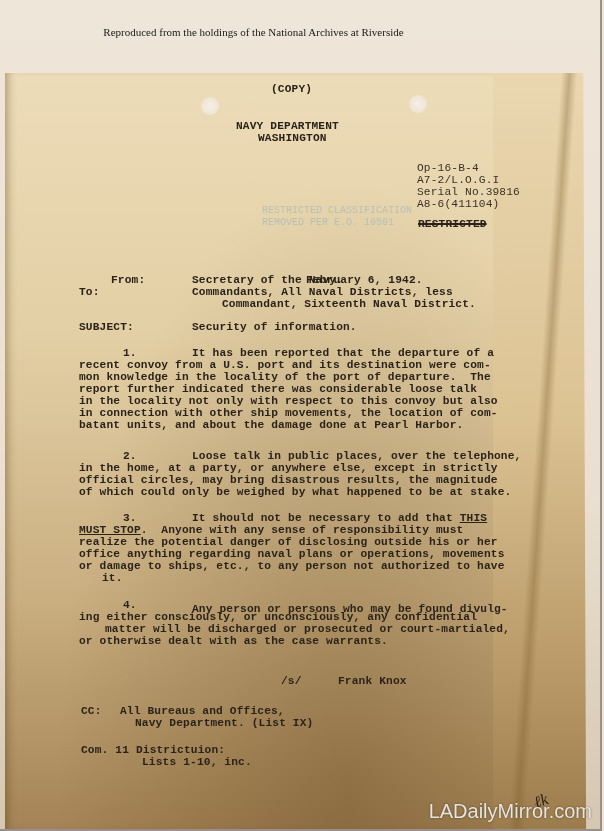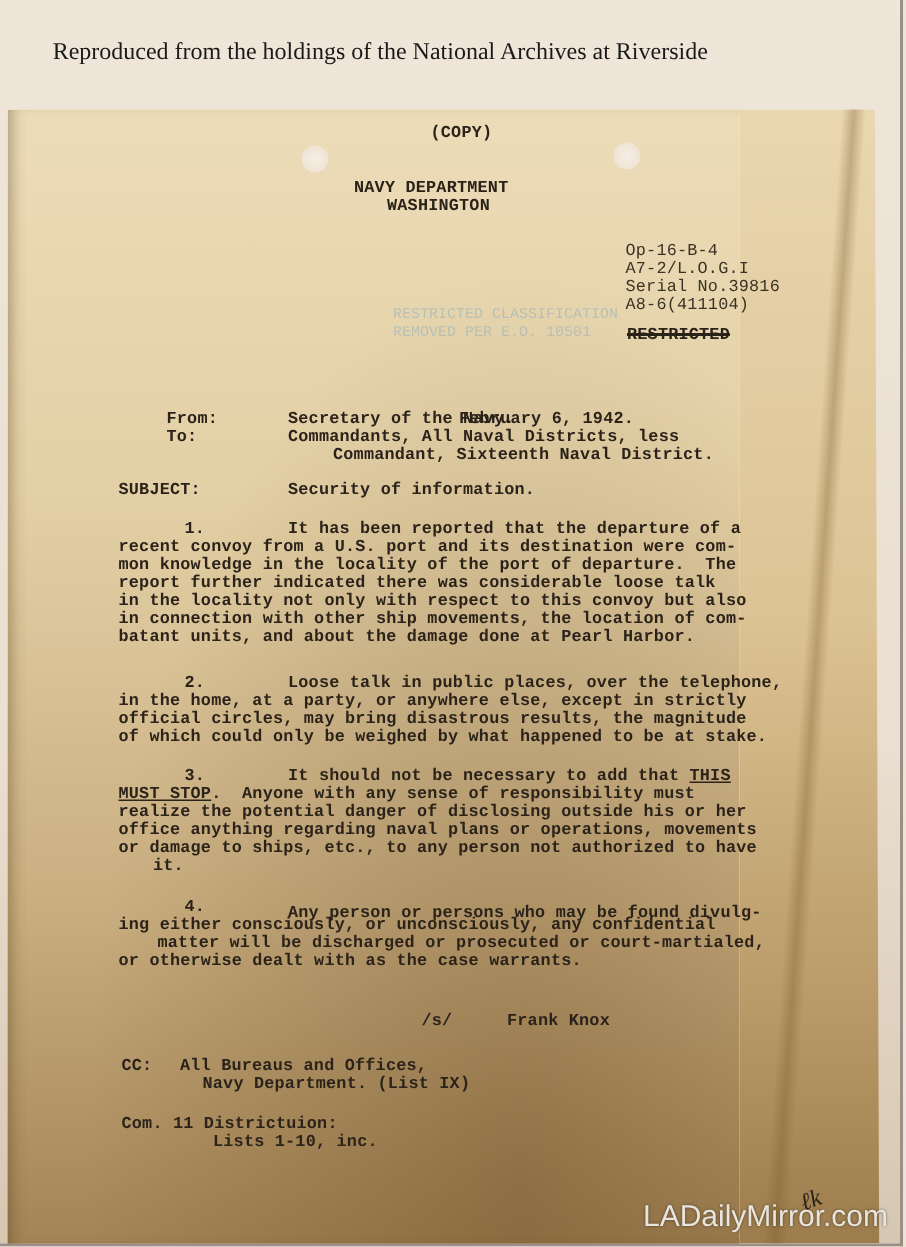--- a/index.html
+++ b/index.html
@@ -22,21 +22,21 @@
     border-right: 2px solid #9a9088;
     border-bottom: 2px solid #9a9088;
   }
   .archive-note {
     position: absolute;
     top: 26px;
     left: 0;
     width: 507px;
     text-align: center;
     font-family: "Liberation Serif", "DejaVu Serif", serif;
-    font-size: 16px;
+    font-size: 11px;
     color: #1a1a1a;
   }
   .paper {
     position: absolute;
     left: 5px;
     top: 73px;
     width: 488px;
     height: 756px;
     background:
       radial-gradient(ellipse at 70% 95%, rgba(90,60,20,0.35) 0%, rgba(90,60,20,0) 60%),
@@ -118,38 +118,38 @@
 <div class="backing"></div>
 <div class="archive-note">Reproduced from the holdings of the National Archives at Riverside</div>
 
 <div class="paper"></div>
 <div class="paper-fold"></div>
 <div class="fold-crease"></div>
 
 <div class="hole" style="left:201px; top:97px;"></div>
 <div class="hole" style="left:409px; top:95px;"></div>
 
-<div class="t" style="left:271px; top:83px;margin-left:16px;">(COPY)</div>
+<div class="t" style="left:271px; top:83px;">(COPY)</div>
 <div class="t" style="left:236px; top:120px;">NAVY DEPARTMENT</div>
 <div class="t" style="left:258px; top:132px;">WASHINGTON</div>
 
 <div class="t light" style="left:417px; top:162px;">Op-16-B-4</div>
 <div class="t light" style="left:417px; top:174px;">A7-2/L.O.G.I</div>
 <div class="t light" style="left:417px; top:186px;">Serial No.39816</div>
 <div class="t light" style="left:417px; top:198px;">A8-6(411104)</div>
 
 <div class="stamp" style="left:262px; top:204px;">RESTRICTED CLASSIFICATION</div>
 <div class="stamp" style="left:262px; top:216px;">REMOVED PER E.O. 10501</div>
 <div class="t strike" style="left:418px; top:218px;">RESTRICTED</div>
 
 <div class="t" style="left:306px; top:245px;margin-top:29px;">February 6, 1942.</div>
 
 <div class="t" style="left:79px; top:274px;padding-left:32px;">From:</div>
 <div class="t" style="left:192px; top:274px;">Secretary of the Navy.</div>
-<div class="t" style="left:79px; top:286px;margin-left:32px;">To:</div>
+<div class="t" style="left:79px; top:286px;">To:</div>
 <div class="t" style="left:192px; top:286px;">Commandants, All Naval Districts, less</div>
 <div class="t" style="left:222px; top:298px;">Commandant, Sixteenth Naval District.</div>
 <div class="t" style="left:79px; top:321px;">SUBJECT:</div>
 <div class="t" style="left:192px; top:321px;">Security of information.</div>
 
 <div class="t" style="left:123px; top:347px;">1.</div>
 <div class="t" style="left:192px; top:347px;">It has been reported that the departure of a</div>
 <div class="t" style="left:79px; top:359px;">recent convoy from a U.S. port and its destination were com-</div>
 <div class="t" style="left:79px; top:371px;">mon knowledge in the locality of the port of departure.  The</div>
 <div class="t" style="left:79px; top:383px;">report further indicated there was considerable loose talk</div>

